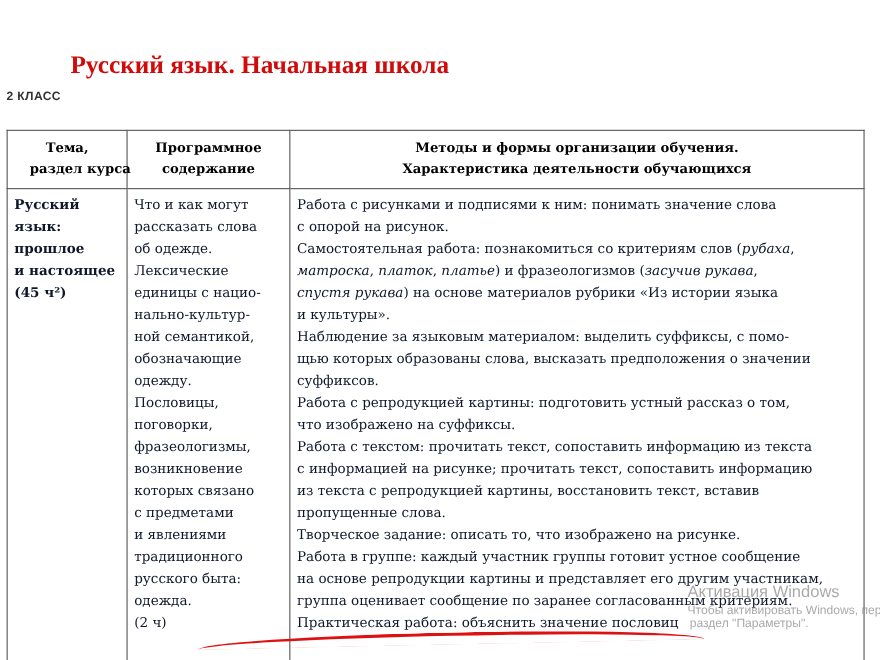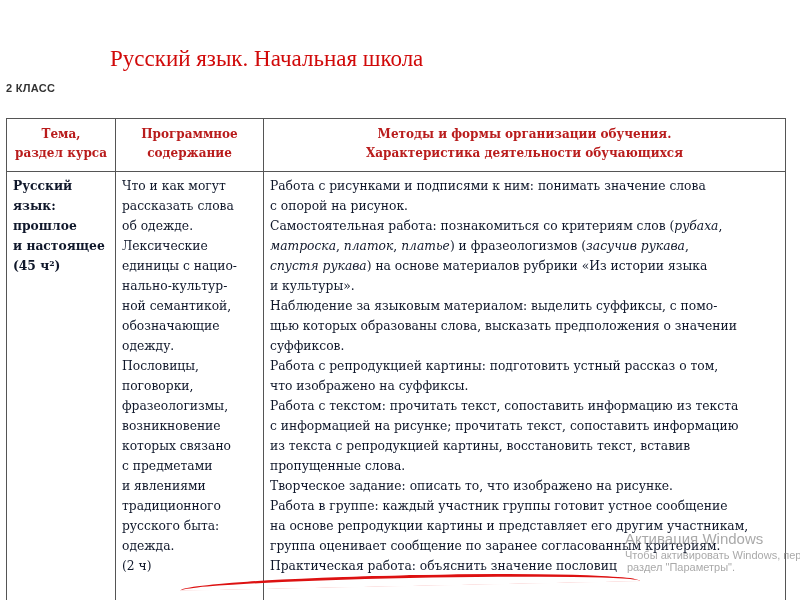--- a/index.html
+++ b/index.html
@@ -1,21 +1,21 @@
 <!DOCTYPE html>
 <html><head>
   <meta charset="utf-8">
   <style>
     html, body { margin:0; padding:0; }
     body { width:800px; height:600px; background:#ffffff; position:relative; overflow:hidden; font-family:"DejaVu Serif", serif; color:#2a2a2a; }
-    .title { position:absolute; left:64px; top:46px; font-family:"Liberation Serif", serif; font-weight:normal; font-size:23px; color:#d10a0a; white-space:nowrap;margin-left:46px; }
+    .title { position:absolute; left:64px; top:46px; font-family:"Liberation Serif", serif; font-weight:bold; font-size:23px; color:#d10a0a; white-space:nowrap; }
     .grade { position:absolute; left:6px; top:82px; font-family:"Liberation Sans", sans-serif; font-weight:bold; font-size:11px; color:#333; letter-spacing:0.3px; }
     table.curr { position:absolute; left:6px; top:118px; width:779px; border-collapse:collapse; table-layout:fixed; }
     table.curr th, table.curr td { border:1.5px solid #555; vertical-align:top; }
-    table.curr th { font-family:"DejaVu Serif", serif; font-weight:bold; font-size:12px; line-height:19px; text-align:center; padding:6px 8px; height:40px; color:#b91c1c; }
+    table.curr th { font-family:"DejaVu Serif", serif; font-weight:bold; font-size:12px; line-height:19px; text-align:center; padding:6px 20px; height:40px; color:#000000; }
     table.curr td { font-size:12.3px; line-height:20px; padding:4px 6px; color:#0f172a; }
     table.curr td.c1 { font-weight:bold; }
     table.curr td.body-row { height:420px; border-bottom:none; }
     .line { display:block; white-space:nowrap; }
     .it { font-style:italic; }
     .underline-mark { position:absolute; left:180px; top:575px; width:460px; height:8px; border-top:3px solid #d11; border-radius:50% 50% 0 0 / 100% 100% 0 0; transform:rotate(-1.2deg); }
     .watermark { position:absolute; left:625px; top:530px; font-family:"Liberation Sans", sans-serif; color:rgba(140,140,140,0.75); white-space:nowrap; }
     .watermark .w1 { font-size:15px; display:block; }
     .watermark .w2 { font-size:11px; display:block; margin-top:2px; }
     .watermark .w3 { font-size:11px; display:block; margin-left:2px; }

